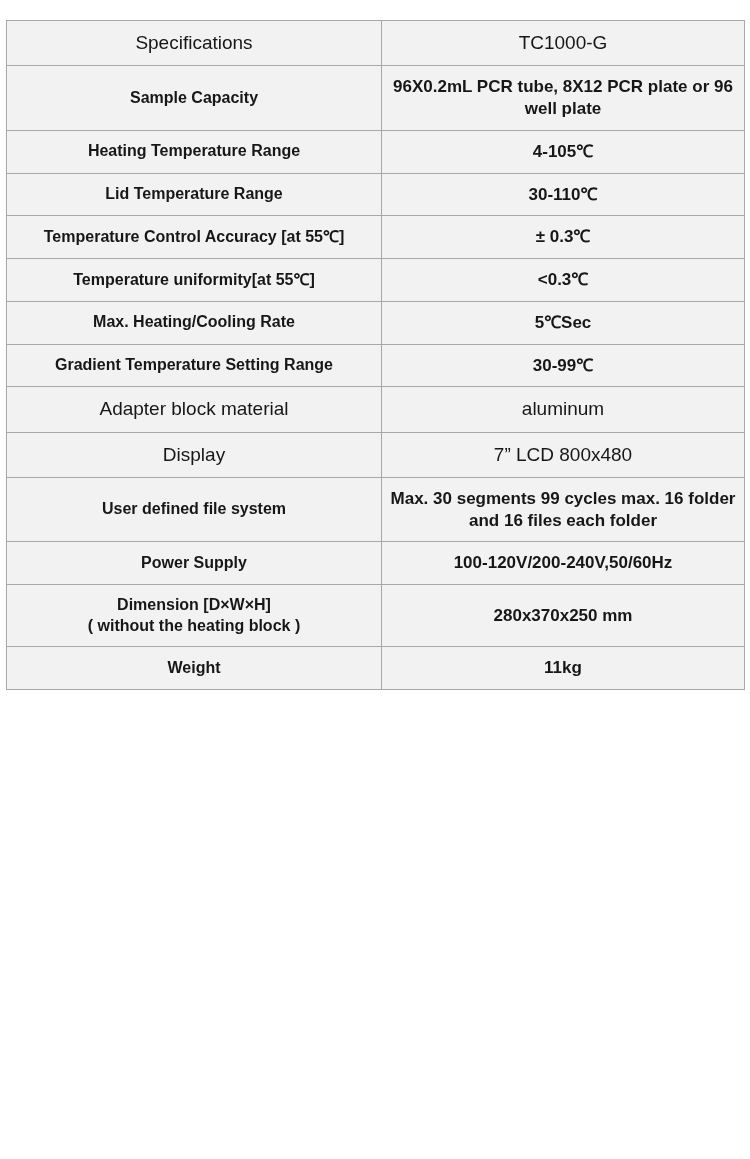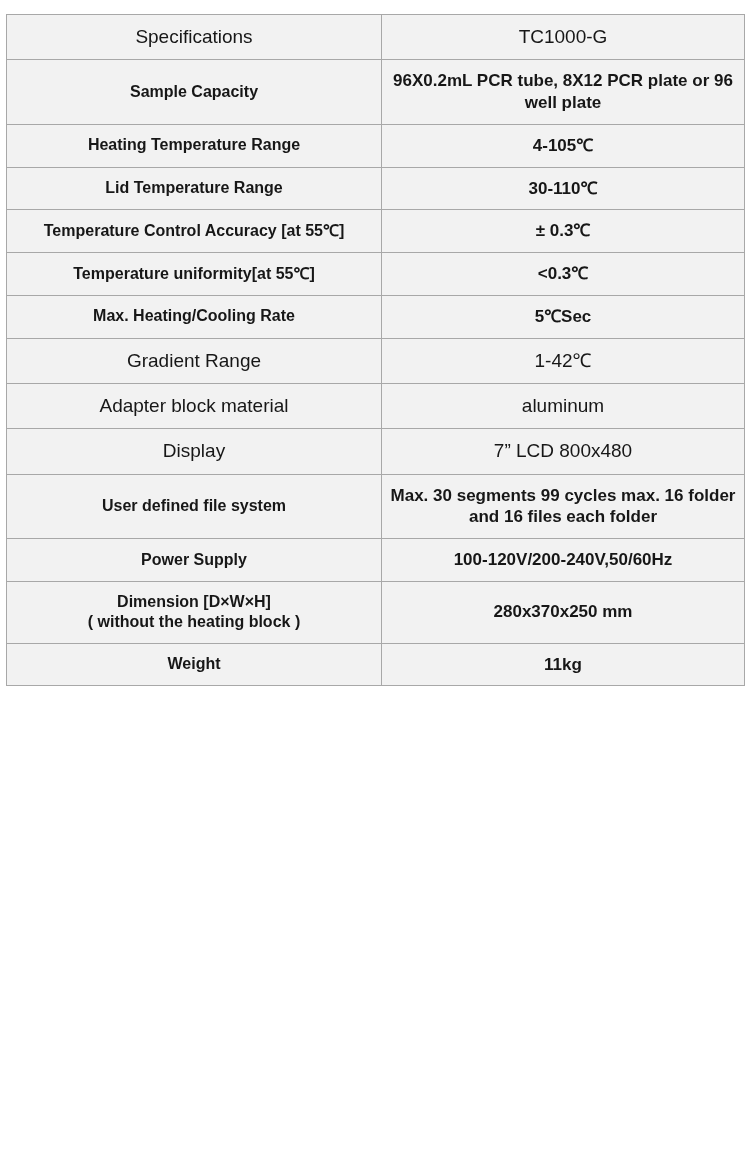--- a/index.html
+++ b/index.html
@@ -10,21 +10,21 @@
   body {
     width: 750px;
     height: 1159px;
     font-family: "Liberation Sans", sans-serif;
     color: #1a1a1a;
   }
   .spec-table-wrap {
     width: 750px;
     height: 975px;
     box-sizing: border-box;
-    padding: 14px 6px 6px 6px;
+    padding: 20px 6px 6px 6px;
     background: #ffffff;
   }
   table.spec-table {
     width: 738px;
     border-collapse: collapse;
     table-layout: fixed;
     background: #f2f2f2;
     border: 1px solid #a8a8a8;
   }
   table.spec-table col.c-label { width: 375px; }
@@ -89,23 +89,23 @@
           <td class="value">± 0.3℃</td>
         </tr>
         <tr class="row-6">
           <td class="label">Temperature uniformity[at 55℃]</td>
           <td class="value">&lt;0.3℃</td>
         </tr>
         <tr class="row-7">
           <td class="label">Max. Heating/Cooling Rate</td>
           <td class="value">5℃Sec</td>
         </tr>
-        <tr class="row-9 light">
-          <td class="label">Gradient Range</td>
-          <td class="value">1-42℃</td>
+        <tr class="row-8">
+          <td class="label">Gradient Temperature Setting Range</td>
+          <td class="value">30-99℃</td>
         </tr>
         <tr class="row-10 light">
           <td class="label">Adapter block material</td>
           <td class="value">aluminum</td>
         </tr>
         <tr class="row-11 light">
           <td class="label">Display</td>
           <td class="value">7” LCD 800x480</td>
         </tr>
         <tr class="row-13">

